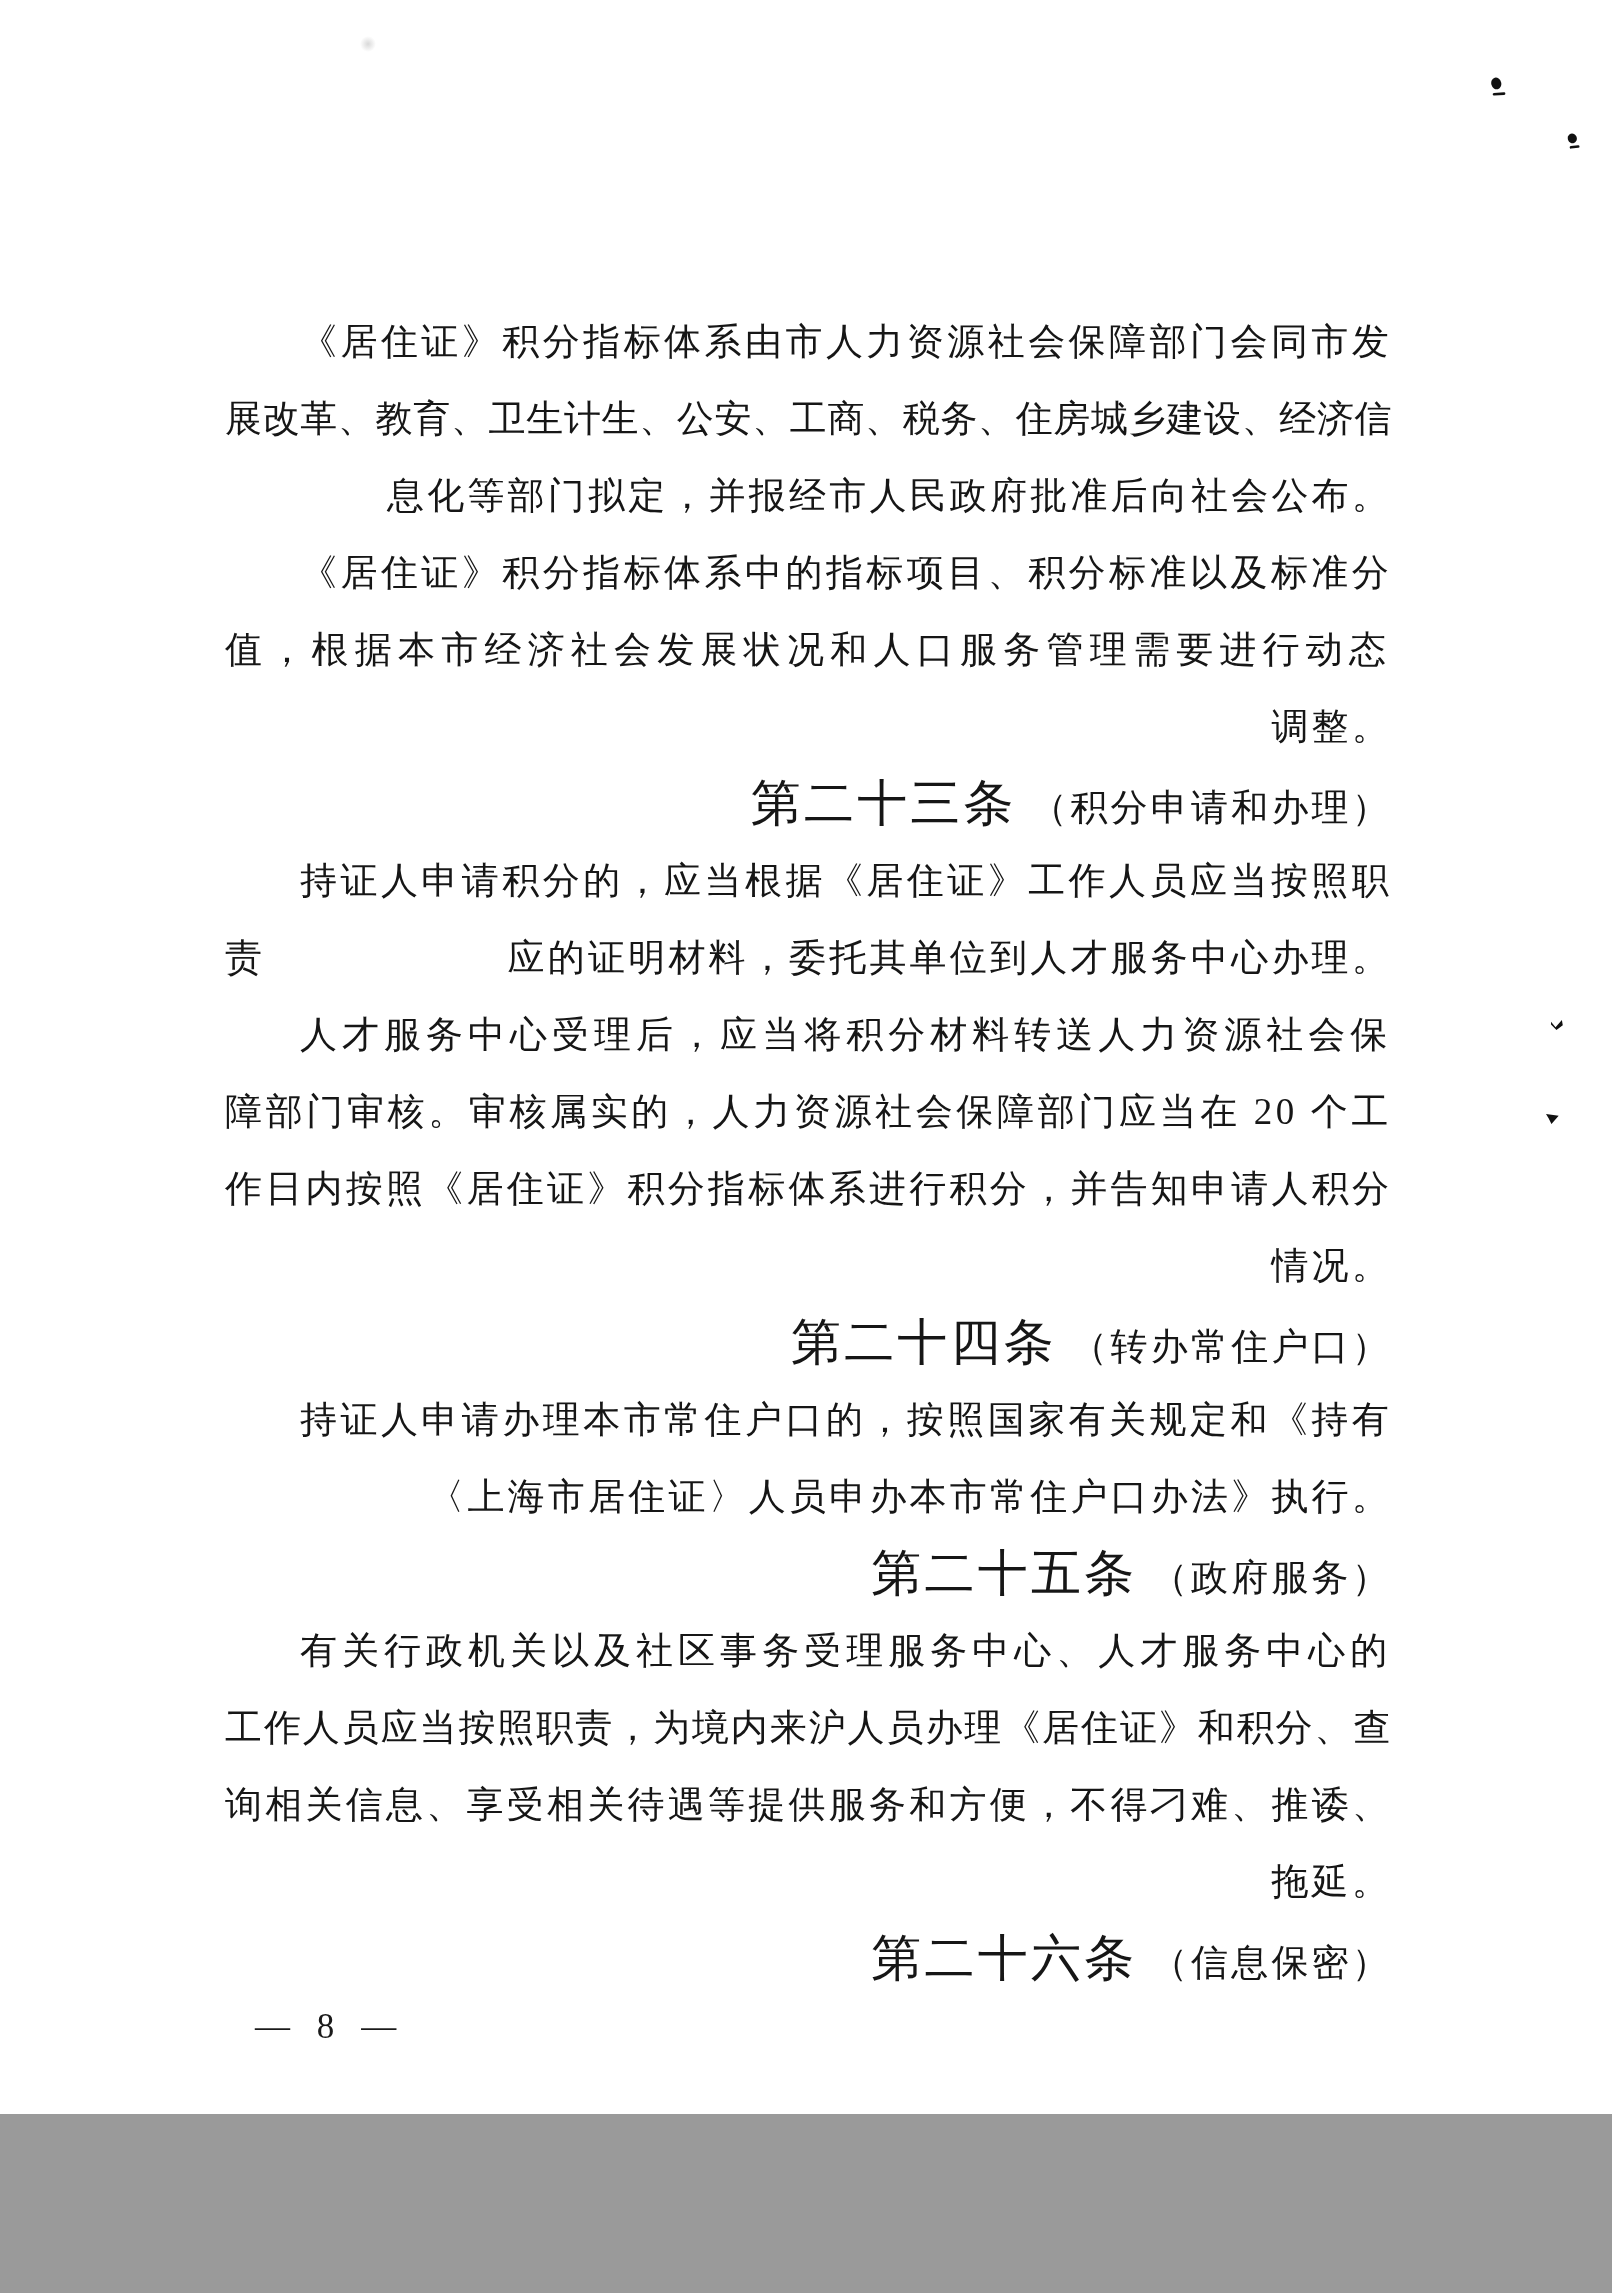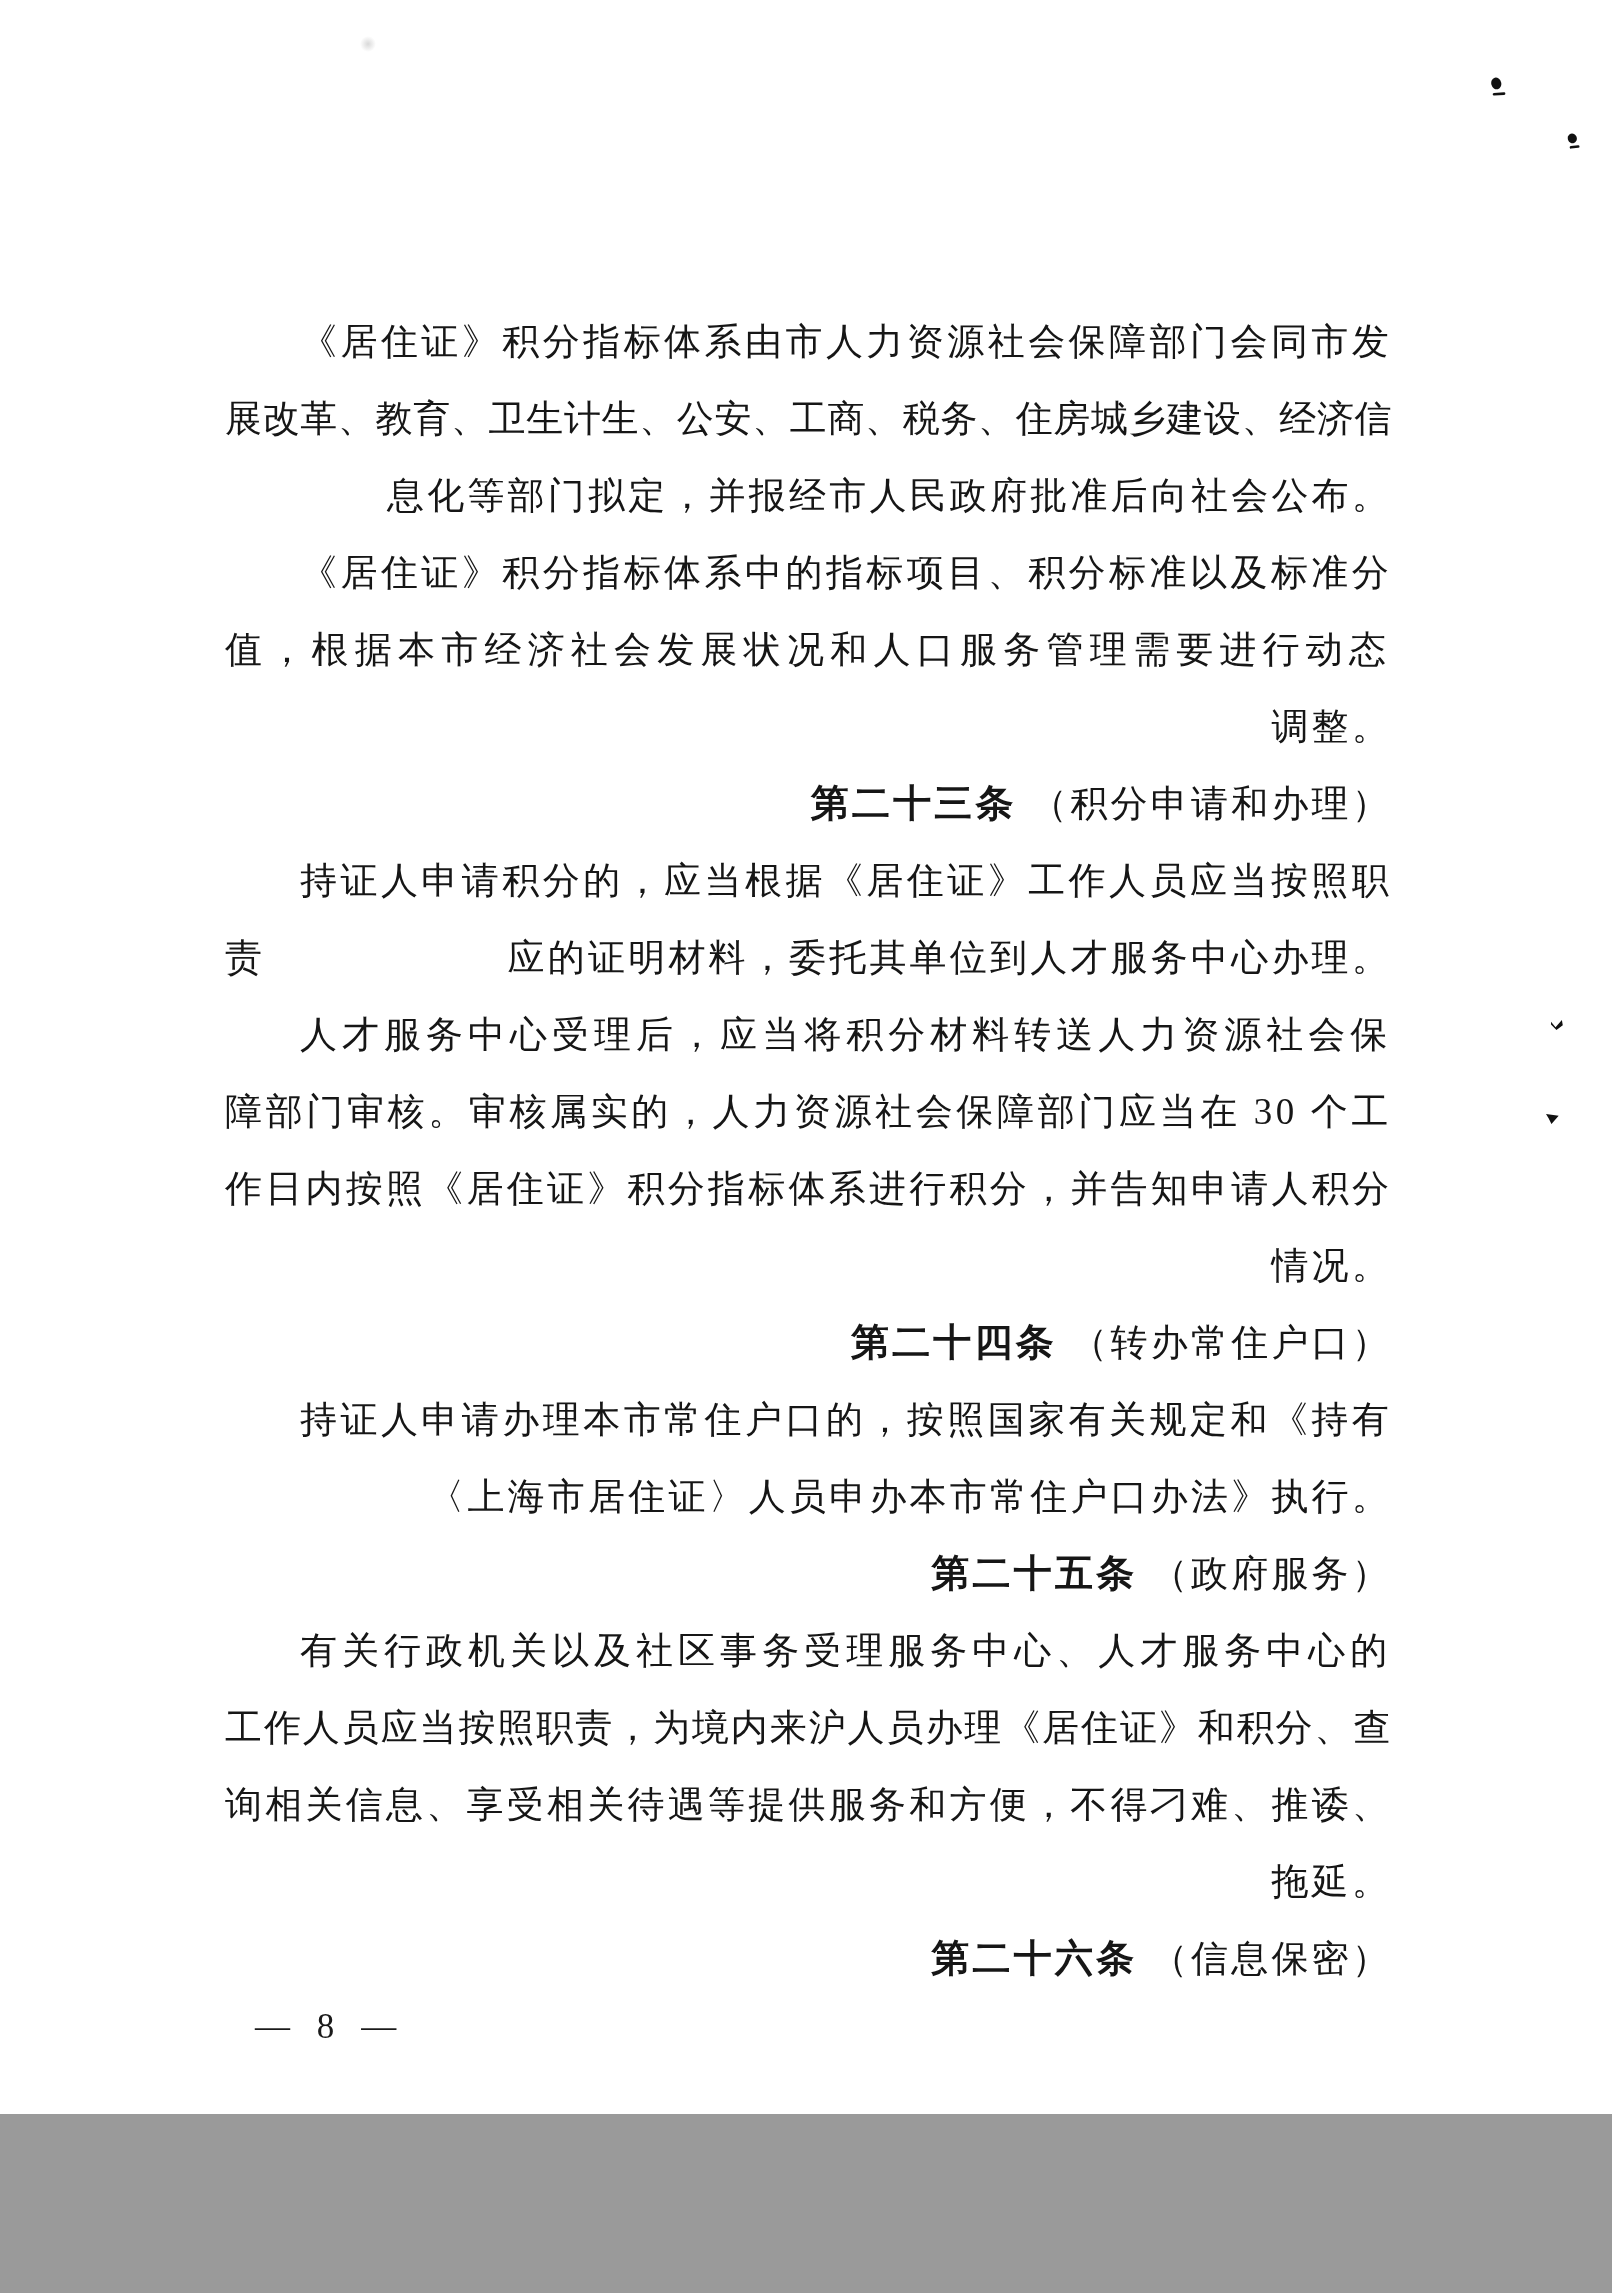--- a/index.html
+++ b/index.html
@@ -33,23 +33,23 @@
   
   .ls04{letter-spacing:0.4px}
   .ls18{letter-spacing:1.6px}
   .ls33{letter-spacing:3px}
   .ls35{letter-spacing:3.2px}
   .ls40{letter-spacing:3.6px}
   .ls52{letter-spacing:4.7px}
   .ls65{letter-spacing:5.9px}
   .heading{padding-left:75px;letter-spacing:3.2px;}
   .h-label{
-    font-weight:700;
+    font-weight:400;
     font-family:"DejaVu Sans","Liberation Sans",sans-serif;
-    font-size:38px;
+    font-size:50px;
     margin-top:46px;
   }
   .h-note{margin-left:1px;}
   .pagenum{
     position:absolute;
     left:255px;top:1988px;
     height:77px;line-height:77px;
     font-size:35px;
     letter-spacing:1.8px;
     word-spacing:14.5px;
@@ -96,21 +96,21 @@
 
     <div class="line heading">
       <span class="h-label">第二十三条</span>
       <span class="h-note">（积分申请和办理）</span>
     </div>
 
     <div class="line just indent ls35">持证人申请积分的，应当根据《居住证》工作人员应当按照职责</div>
     <div class="line ls35">应的证明材料，委托其单位到人才服务中心办理。</div>
 
     <div class="line just indent ls52">人才服务中心受理后，应当将积分材料转送人力资源社会保</div>
-    <div class="line just ls40">障部门审核。审核属实的，人力资源社会保障部门应当在 30 个工</div>
+    <div class="line just ls40">障部门审核。审核属实的，人力资源社会保障部门应当在 20 个工</div>
     <div class="line just ls33">作日内按照《居住证》积分指标体系进行积分，并告知申请人积分</div>
     <div class="line ls35">情况。</div>
 
     <div class="line heading">
       <span class="h-label">第二十四条</span>
       <span class="h-note">（转办常住户口）</span>
     </div>
 
     <div class="line just indent ls35">持证人申请办理本市常住户口的，按照国家有关规定和《持有</div>
     <div class="line ls35">〈上海市居住证〉人员申办本市常住户口办法》执行。</div>

